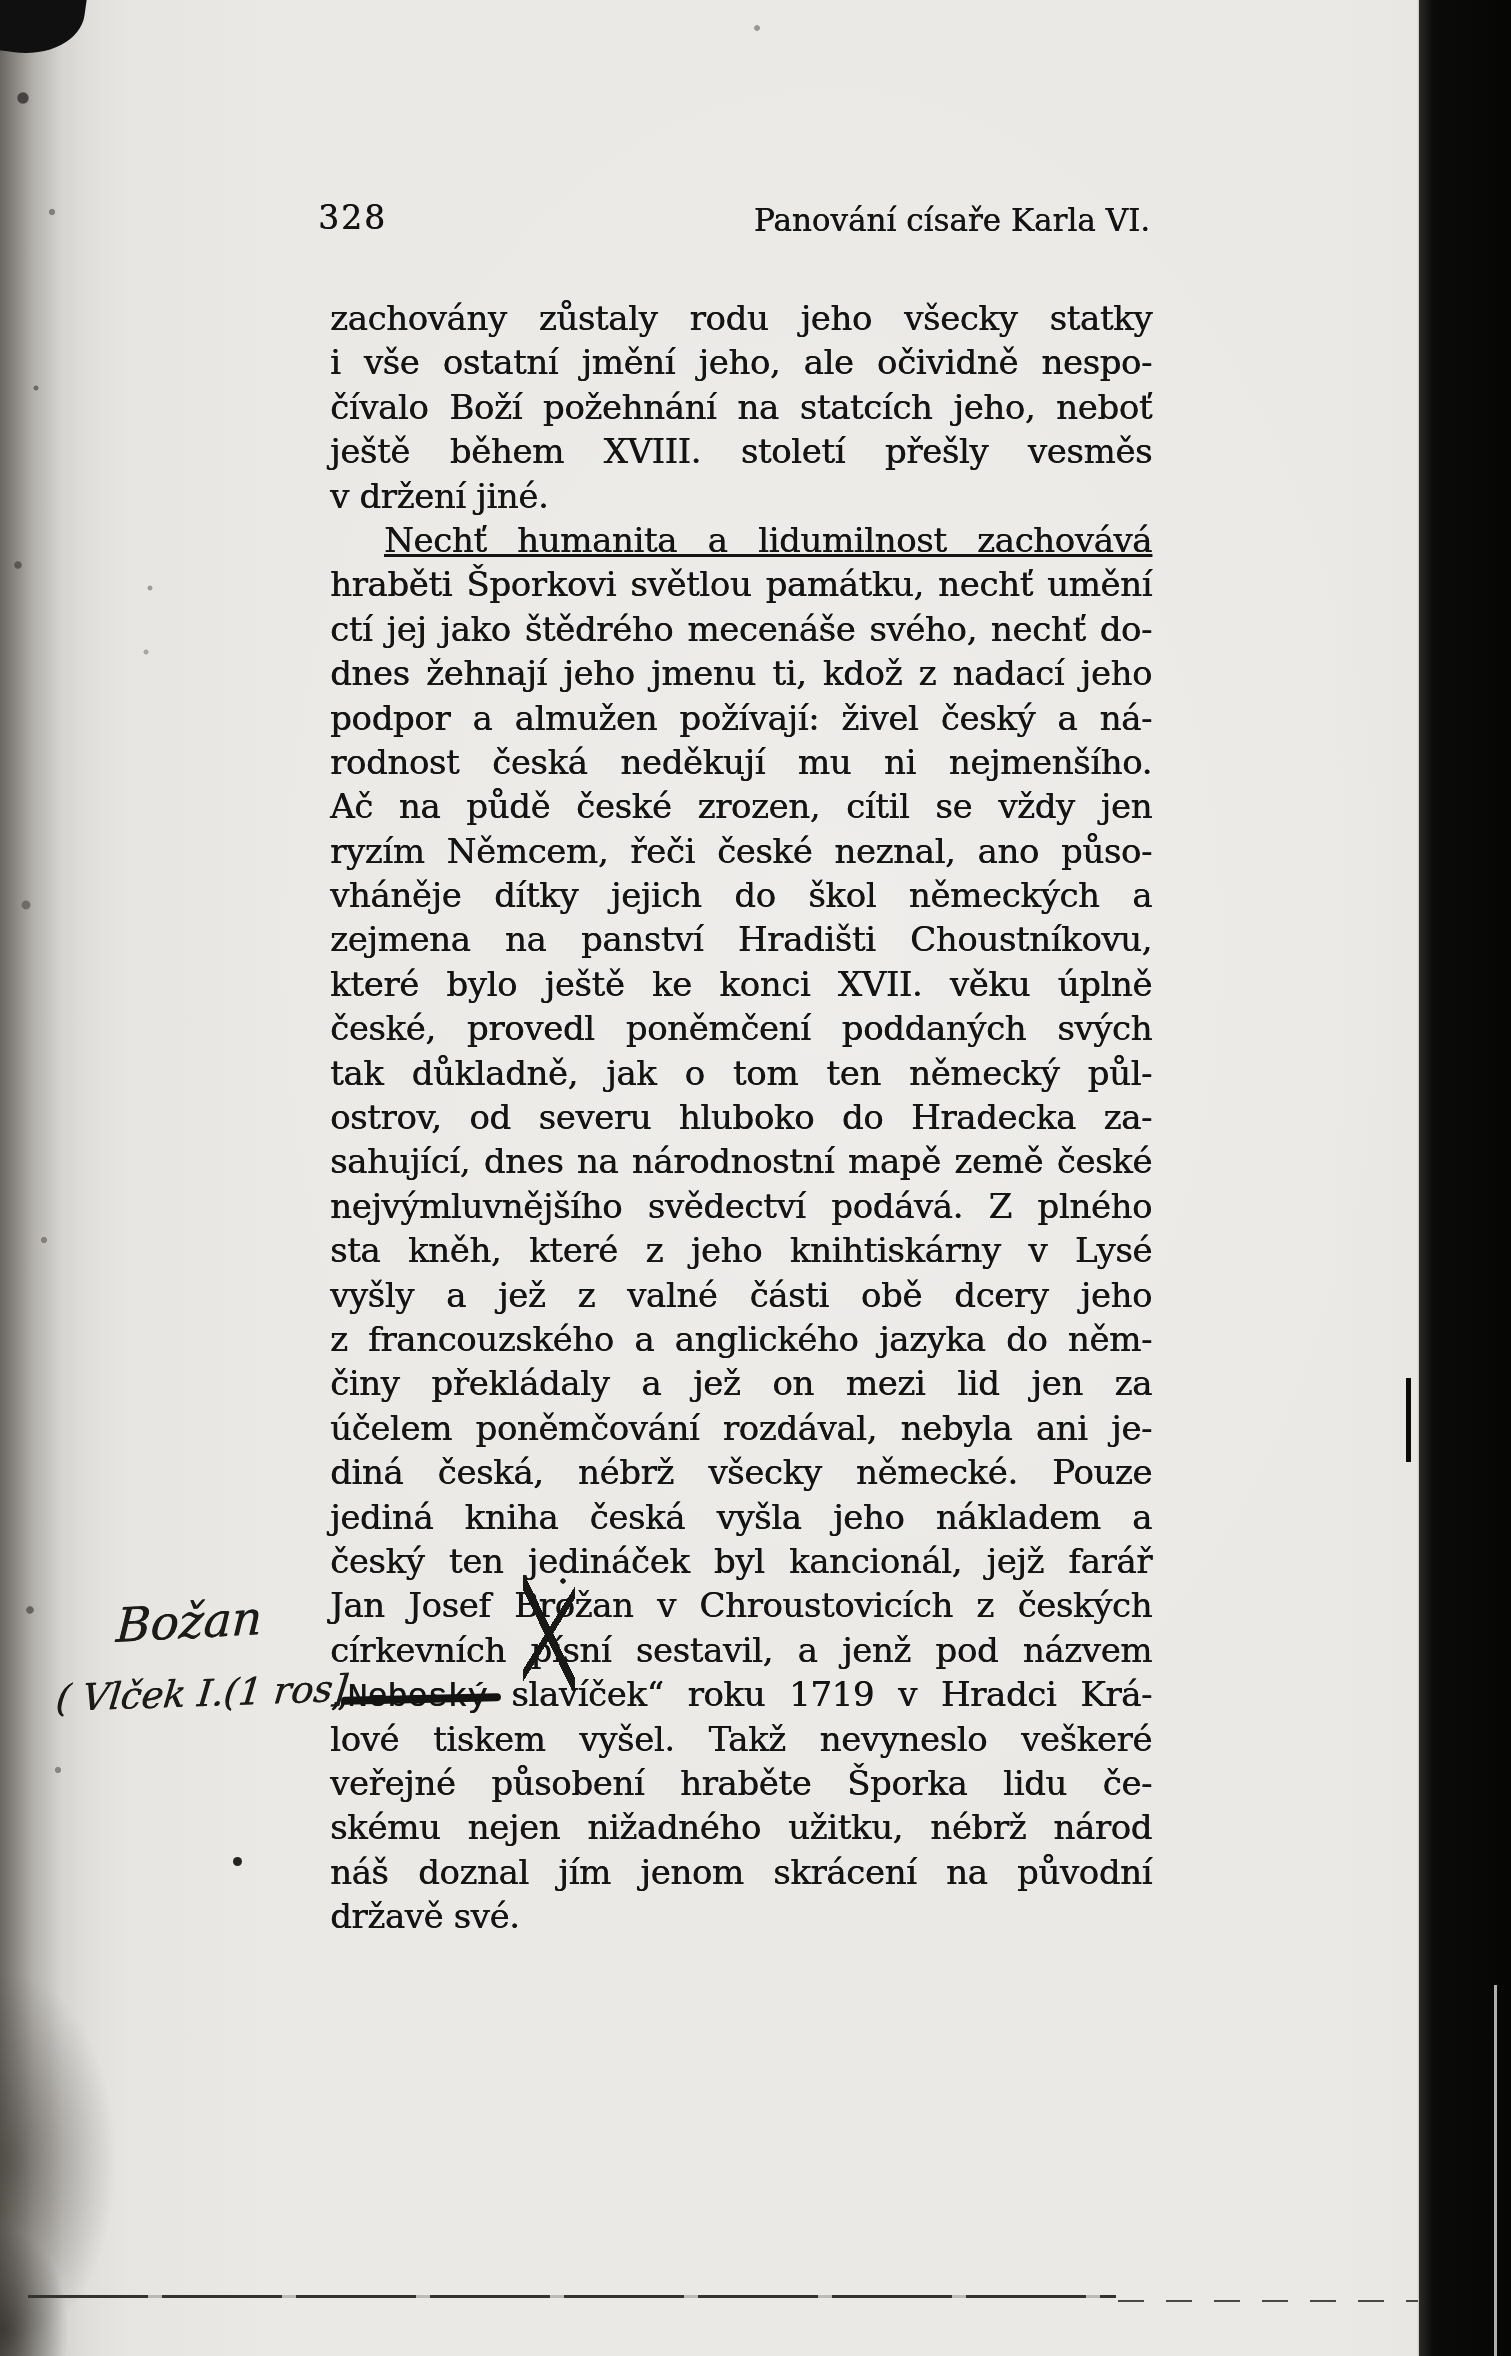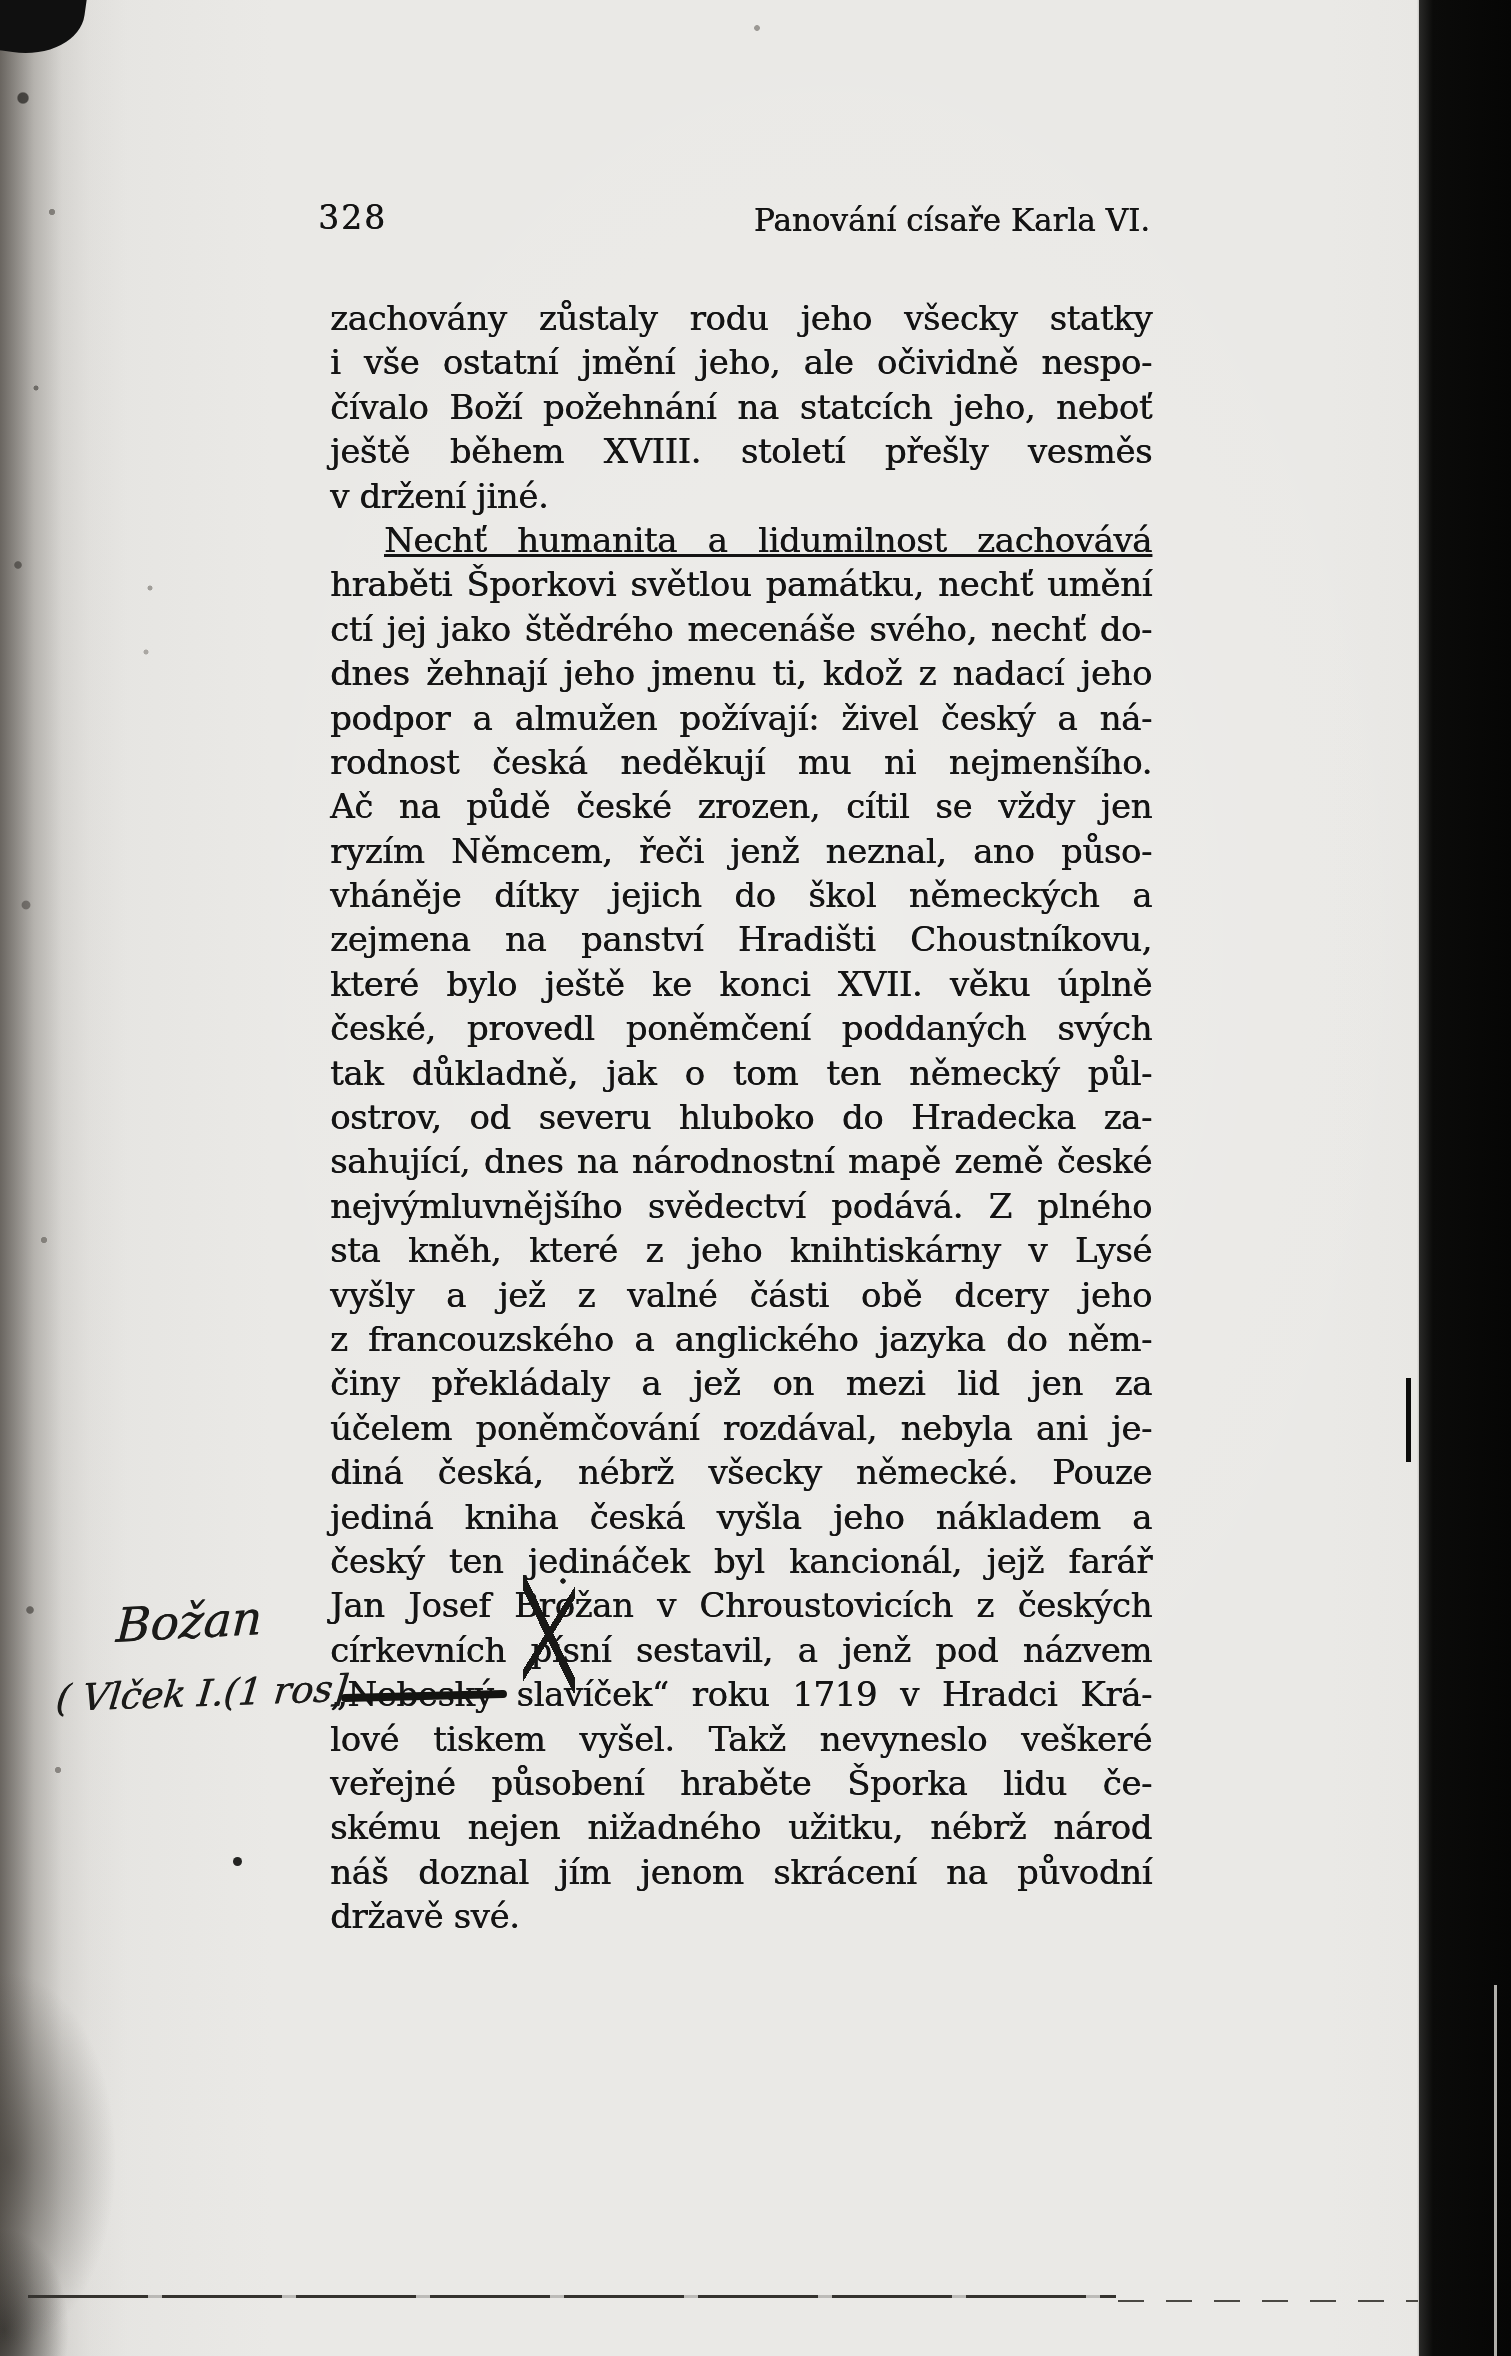--- a/index.html
+++ b/index.html
@@ -65,21 +65,21 @@
   }
   .line.pend { text-align-last:left; }
   .line.indent { text-indent:54px;text-decoration:underline; }
   .crossed { position:relative; display:inline-block; }
   .xmark { position:absolute; left:-16px; top:-8px; width:52px; height:118px; pointer-events:none;
     background:
       linear-gradient(64deg,  transparent 46%, #181816 46% 54%, transparent 54%),
       linear-gradient(-58deg, transparent 47%, #181816 47% 53%, transparent 53%),
       radial-gradient(circle 4px at 40px 6px, #181816 0 60%, transparent 75%);
   }
-  .struck { position:relative; display:inline-block; }
+  .struck { position:relative; display:inline-block;font-family:Liberation Mono, monospace; }
   .struck::after { content:""; position:absolute; left:-6px; right:-14px; top:44%; height:8px;
     background:#131311; border-radius:4px; transform:rotate(-1.4deg); }
   
   .hw { position:absolute; font-style:italic; color:#1b1b19;
     font-family:"DejaVu Serif","Liberation Serif",serif; text-shadow:0.5px 0 currentColor; }
   .hw1 { left:116px; top:1594px; font-size:47px; transform:rotate(-3deg) skewX(-6deg); }
   .hw2 { left:56px;  top:1672px; font-size:37px; transform:rotate(-2deg) skewX(-8deg); }
 </style>
 </head>
 <body>
@@ -105,21 +105,21 @@
     <div class="line">čívalo Boží požehnání na statcích jeho, neboť</div>
     <div class="line">ještě během XVIII. století přešly vesměs</div>
     <div class="line pend">v držení jiné.</div>
     <div class="line indent">Nechť humanita a lidumilnost zachovává</div>
     <div class="line">hraběti Šporkovi světlou památku, nechť umění</div>
     <div class="line">ctí jej jako štědrého mecenáše svého, nechť do-</div>
     <div class="line">dnes žehnají jeho jmenu ti, kdož z nadací jeho</div>
     <div class="line">podpor a almužen požívají: živel český a ná-</div>
     <div class="line">rodnost česká neděkují mu ni nejmenšího.</div>
     <div class="line">Ač na půdě české zrozen, cítil se vždy jen</div>
-    <div class="line">ryzím Němcem, řeči jenž neznal, ano půso-</div>
+    <div class="line">ryzím Němcem, řeči české neznal, ano půso-</div>
     <div class="line">vháněje dítky jejich do škol německých a</div>
     <div class="line">zejmena na panství Hradišti Choustníkovu,</div>
     <div class="line">které bylo ještě ke konci XVII. věku úplně</div>
     <div class="line">české, provedl poněmčení poddaných svých</div>
     <div class="line">tak důkladně, jak o tom ten německý půl-</div>
     <div class="line">ostrov, od severu hluboko do Hradecka za-</div>
     <div class="line">sahující, dnes na národnostní mapě země české</div>
     <div class="line">nejvýmluvnějšího svědectví podává. Z plného</div>
     <div class="line">sta kněh, které z jeho knihtiskárny v Lysé</div>
     <div class="line">vyšly a jež z valné části obě dcery jeho</div>

